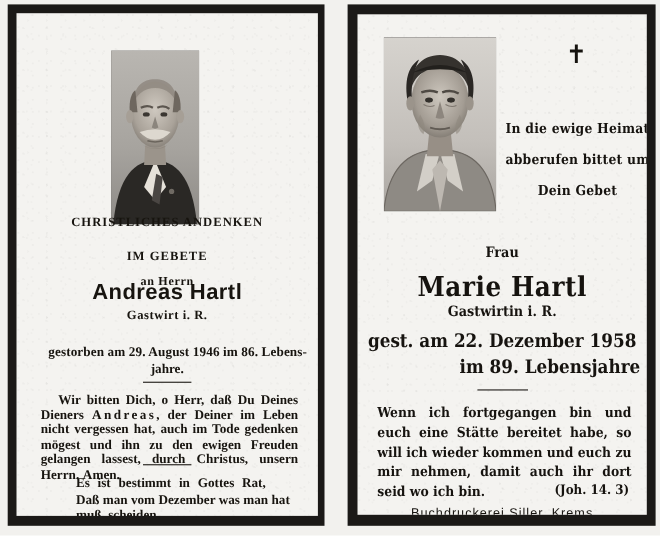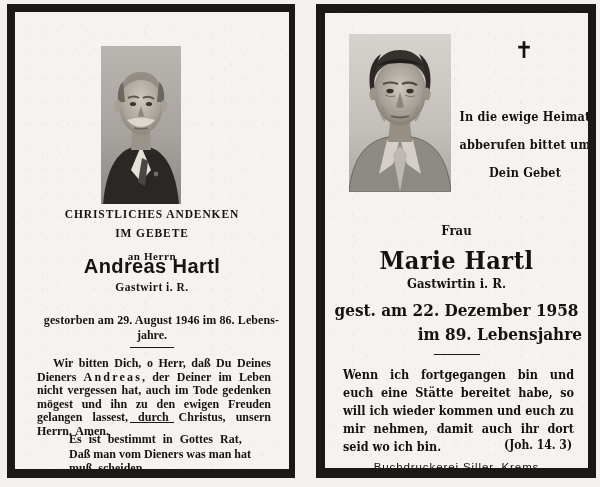--- a/index.html
+++ b/index.html
@@ -58,21 +58,21 @@
 
   .hdr-serif {
     font-family: "Liberation Serif", serif;
     font-weight: bold;
     letter-spacing: .9px;
     font-size: 11.5px;
   }
   .sans-b { font-family: "Liberation Sans", sans-serif; font-weight: bold; }
   .serif-b { font-family: "Liberation Serif", serif; font-weight: bold; }
 
-  #l-andenken  { top: 196px;  font-size: 11.5px; }
+  #l-andenken  { top: 184px;  font-size: 11.5px; }
   #l-gebete    { top: 215px;  font-size: 11.5px; }
   #l-anherrn   { top: 238px;  font-size: 11px; letter-spacing: .6px; }
   #l-name      { top: 243px;  font-size: 20px; letter-spacing: .4px; }
   #l-job       { top: 269px;  font-size: 11.5px; letter-spacing: .5px; }
   #l-place     { top: 284px;  font-size: 12.5px; letter-spacing: .3px; }
   #l-died      { top: 301px;  font-size: 12px; letter-spacing: .1px; margin-left: 19px; }
   #l-died2     { top: 316px;  font-size: 12px; }
 
   .rule {
     position: absolute;
@@ -247,21 +247,21 @@
       <div class="lx serif-b" id="l-died2">jahre.</div>
 
       <div class="rule" id="l-rule1"></div>
 
       <div id="l-prayer"><span>Wir bitten Dich, o Herr, daß Du Deines Dieners </span><span class="spaced">Andreas</span><span>, der Deiner im Leben nicht vergessen hat, auch im Tode gedenken mögest und ihn zu den ewigen Freuden gelangen lassest, durch Christus, unsern Herrn. Amen.</span></div>
 
       <div class="rule" id="l-rule2"></div>
 
       <div id="l-verse">
         <div class="v1">Es ist bestimmt in Gottes Rat,</div>
-        <div class="v2">Daß man vom Dieners was man hat</div>
+        <div class="v2">Daß man vom Dezember was man hat</div>
         <div class="v3">muß scheiden . . .</div>
       </div>
     </div>
   </div>
 
   <div class="card" id="card-right">
     <div class="card-inner">
       <div class="paper-grain"></div>
 
       <div class="photo" id="photo-right">

